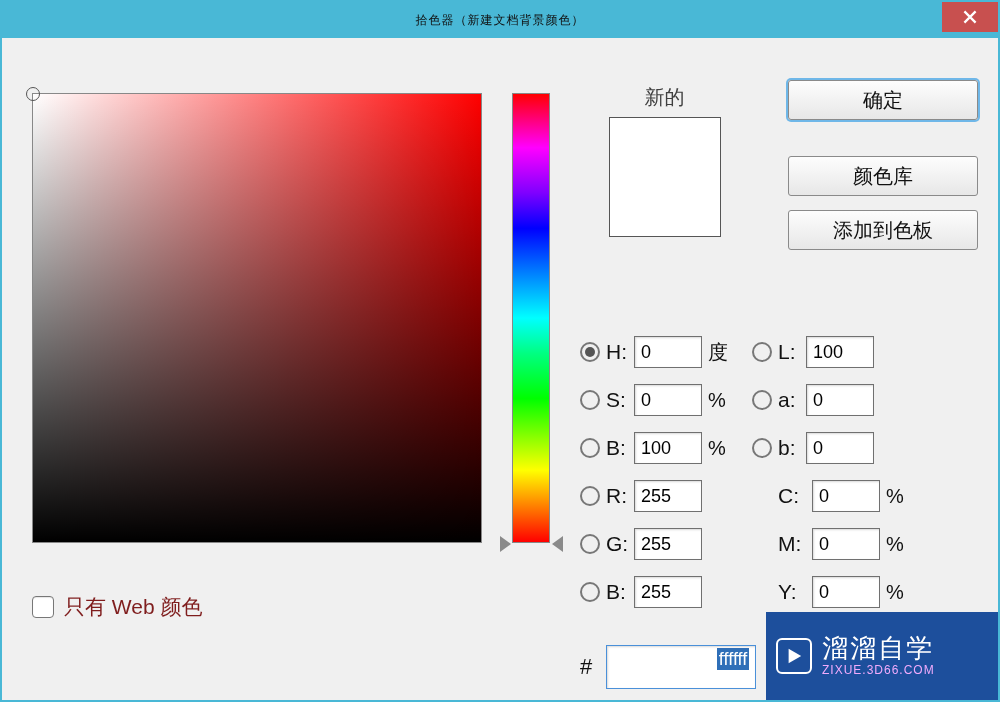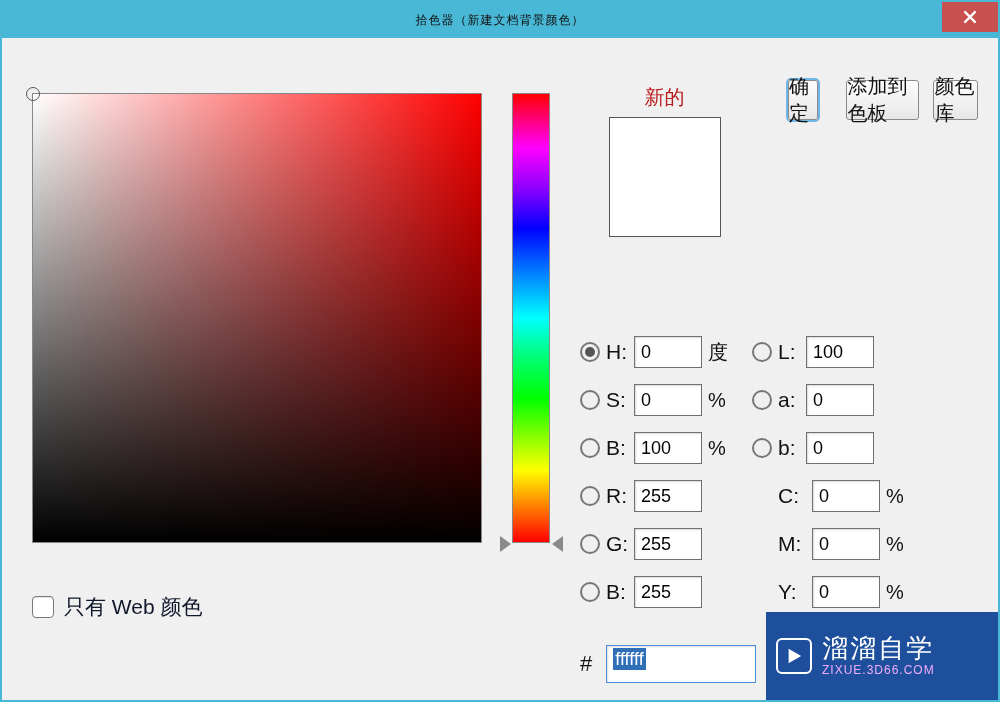--- a/index.html
+++ b/index.html
@@ -21,46 +21,46 @@
   .hue-bar { position:absolute; left:510px; top:55px; width:38px; height:450px; border:1px solid #888;
     background: linear-gradient(to bottom,
       #ff0000 0%, #ff00ff 12%, #8000ff 22%, #0000ff 30%,
       #0080ff 40%, #00ffff 50%, #00ff80 58%, #00ff00 68%,
       #80ff00 76%, #ffff00 84%, #ff8000 92%, #ff0000 100%);
   }
   .hue-arrow-l { position:absolute; left:498px; top:498px; width:0; height:0; border-top:8px solid transparent; border-bottom:8px solid transparent; border-left:11px solid #8a8a8a; }
   .hue-arrow-r { position:absolute; left:550px; top:498px; width:0; height:0; border-top:8px solid transparent; border-bottom:8px solid transparent; border-right:11px solid #8a8a8a; }
 
   .swatch-block { position:absolute; left:590px; top:46px; width:145px; text-align:center; }
-  .swatch-label { font-size:20px; color:#b91c1c; }
+  .swatch-label { font-size:20px; color:#404040; }
   .swatch { width:112px; height:120px; border:1px solid #555; margin:6px auto 4px; display:flex; flex-direction:column; }
   .swatch-new { flex:1; background:#fff; }
   .swatch-cur { flex:1; background:#fff; }
 
-  .btncol { position:absolute; right:20px; top:42px; width:190px; display:flex; flex-direction:row; gap:14px; }
+  .btncol { position:absolute; right:20px; top:42px; width:190px; display:flex; flex-direction:column; gap:14px; }
   .btn { height:40px; background:linear-gradient(#fdfdfd,#e7e7e7); border:1px solid #8a8a8a; border-radius:3px; font-size:20px; color:#111; display:flex; align-items:center; justify-content:center; cursor:pointer; }
   .btn.default { box-shadow:0 0 0 2px #6fb7e8; }
 
   .fields { position:absolute; left:578px; top:290px; width:395px; }
   .row { display:flex; align-items:center; height:48px; }
   .radio { width:20px; height:20px; border:2px solid #777; border-radius:50%; margin-right:6px; display:inline-flex; align-items:center; justify-content:center; cursor:pointer; flex-shrink:0;}
   .radio.sel::after { content:""; width:10px; height:10px; background:#555; border-radius:50%; }
   .radio-spacer { width:26px; flex-shrink:0; }
   .lbl { width:28px; font-size:21px; color:#111; text-align:left; }
   .lbl.w { width:34px; }
   .inp { width:68px; height:32px; border:1px solid #707070; background:#fff; font-size:18px; padding:2px 6px; box-shadow: inset 1px 1px 2px rgba(0,0,0,.15);}
   .unit { width:30px; font-size:20px; color:#111; padding-left:6px;}
   .colgap { width:20px; }
 
-  .webonly { position:absolute; left:30px; top:555px; display:flex; align-items:center; font-size:21px; color:#0f172a; }
+  .webonly { position:absolute; left:30px; top:555px; display:flex; align-items:center; font-size:21px; color:#7f1d1d; }
   .checkbox { width:22px; height:22px; border:1px solid #777; border-radius:4px; background:#fff; margin-right:10px; box-shadow: inset 0 1px 1px rgba(0,0,0,.1); cursor:pointer;}
 
   .hexrow { position:absolute; left:578px; top:607px; display:flex; align-items:center; }
   .hexlbl { font-size:22px; color:#111; margin-right:14px;}
-  .hexinp { width:150px; height:38px; border:1px solid #4a90d9; background:#fff; font-size:18px; padding:3px 6px; color:#111; box-shadow: inset 1px 1px 2px rgba(0,0,0,.15);}
+  .hexinp { width:150px; height:44px; border:1px solid #4a90d9; background:#fff; font-size:18px; padding:3px 6px; color:#111; box-shadow: inset 1px 1px 2px rgba(0,0,0,.15); text-align: right;}
   .hexinp .sel { background:#2f6fb8; color:#fff; padding:1px 2px;}
 
   .watermark { position:absolute; right:0; bottom:0; width:232px; height:88px; background:#1d4f9c; color:#fff; display:flex; align-items:center; padding:0 10px; }
   .wm-icon { width:36px; height:36px; border:2px solid #fff; border-radius:6px; display:flex; align-items:center; justify-content:center; margin-right:10px; flex-shrink:0;}
   .wm-text { display:flex; flex-direction:column; line-height:1.15;text-align:center;}
   .wm-t1 { font-size:26px; font-weight:500; letter-spacing:2px;}
   .wm-t2 { font-size:12px; letter-spacing:1px; color:#f0abfc;}
 </style>
 </head>
 <body>
@@ -89,22 +89,22 @@
       <div class="swatch-label">新的</div>
       <div class="swatch">
         <div class="swatch-new"></div>
         <div class="swatch-cur"></div>
       </div>
     </div>
 
     <div class="btncol">
       <div class="btn default">确定</div>
       <div style="height:8px"></div>
+      <div class="btn">颜色库</div>
       <div class="btn">添加到色板</div>
-      <div class="btn">颜色库</div>
     </div>
 
     <div class="fields">
 
       <div class="row">
         <span class="radio sel"></span>
         <span class="lbl">H:</span>
         <input class="inp" value="0" style="">
         <span class="unit">度</span>
         <span class="colgap"></span>

